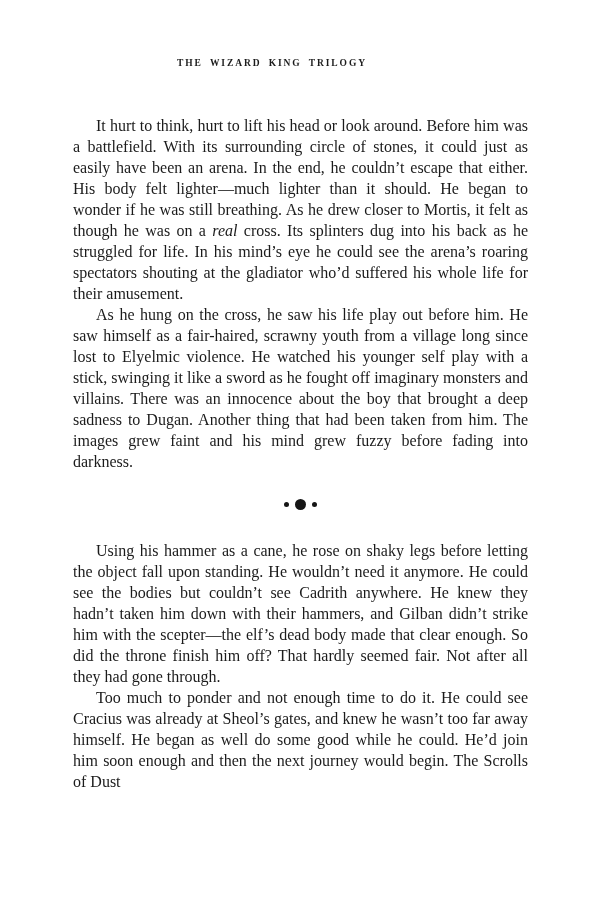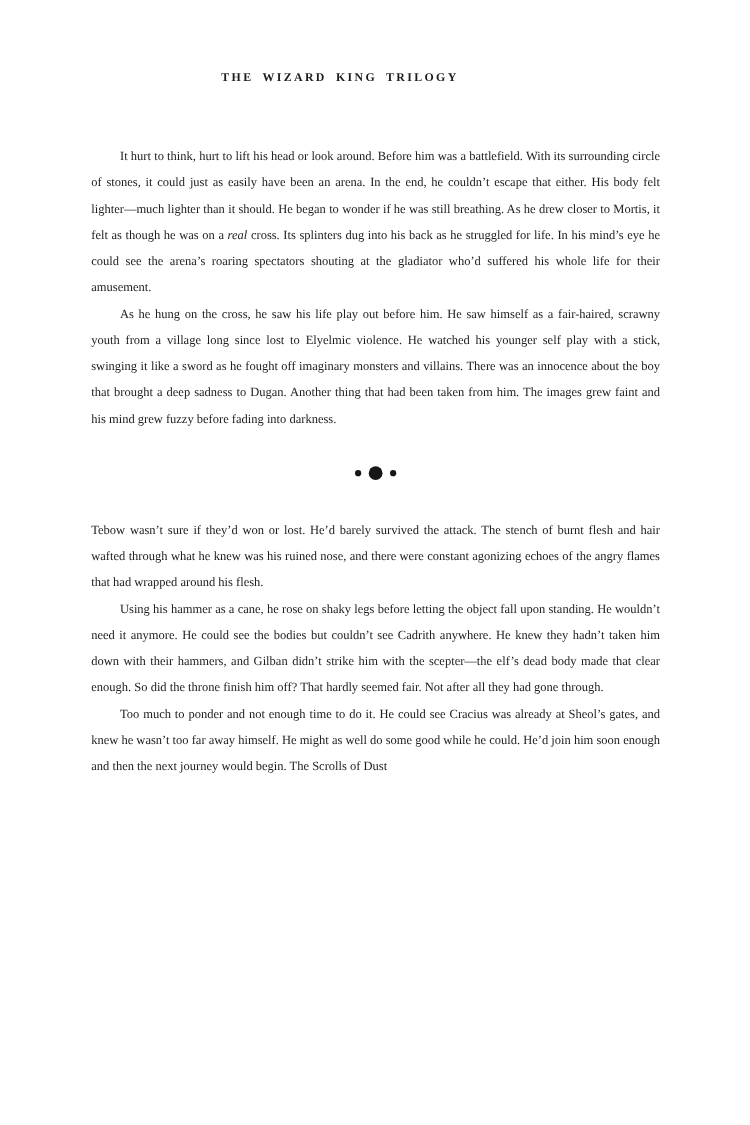--- a/index.html
+++ b/index.html
@@ -26,21 +26,21 @@
     font-weight: 600;
     letter-spacing: 1.9px;
     word-spacing: 3px;
     color: #1c1c1c;
   }
   .text-block {
     position: absolute;
     top: 95px;
     left: 73px;
     width: 455px;
-    font-size: 10px;
+    font-size: 16px;
     line-height: 21px;
     color: #1b1b1b;
     text-align: justify;
   }
   .para {
     margin: 0;
     padding: 0;
   }
   .para.indent {
     text-indent: 23px;
@@ -86,22 +86,21 @@
     <p class="para indent"><span>It hurt to think, hurt to lift his head or look around. Before him was a battlefield. With its surrounding circle of stones, it could just as easily have been an arena. In the end, he couldn’t escape that either. His body felt lighter—much lighter than it should. He began to wonder if he was still breathing. As he drew closer to Mortis, it felt as though he was on a </span><em>real</em><span> cross. Its splinters dug into his back as he struggled for life. In his mind’s eye he could see the arena’s roaring spectators shouting at the gladiator who’d suffered his whole life for their amusement.</span></p>
 
     <p class="para indent">As he hung on the cross, he saw his life play out before him. He saw himself as a fair-haired, scrawny youth from a village long since lost to Elyelmic violence. He watched his younger self play with a stick, swinging it like a sword as he fought off imaginary monsters and villains. There was an innocence about the boy that brought a deep sadness to Dugan. Another thing that had been taken from him. The images grew faint and his mind grew fuzzy before fading into darkness.</p>
 
     <div class="scene-break">
       <span class="dot small"></span>
       <span class="dot large"></span>
       <span class="dot small"></span>
     </div>
 
-    <p class="para">Tebow wasn’t sure if they’d won or lost. He’d barely survived the attack. The stench of burnt flesh and hair wafted through what he knew was his ruined nose, and there were constant agonizing echoes of the angry flames that had wrapped around his flesh.</p>
 
     <p class="para indent">Using his hammer as a cane, he rose on shaky legs before letting the object fall upon standing. He wouldn’t need it anymore. He could see the bodies but couldn’t see Cadrith anywhere. He knew they hadn’t taken him down with their hammers, and Gilban didn’t strike him with the scepter—the elf’s dead body made that clear enough. So did the throne finish him off? That hardly seemed fair. Not after all they had gone through.</p>
 
-    <p class="para indent">Too much to ponder and not enough time to do it. He could see Cracius was already at Sheol’s gates, and knew he wasn’t too far away himself. He might as well do some good while he could. He’d join him soon enough and then the next journey would begin. The Scrolls of Dust</p>
+    <p class="para indent">Too much to ponder and not enough time to do it. He could see Cracius was already at Sheol’s gates, and knew he wasn’t too far away himself. He began as well do some good while he could. He’d join him soon enough and then the next journey would begin. The Scrolls of Dust</p>
 
   </div>
 
 
 </div>
 
 </body></html>

